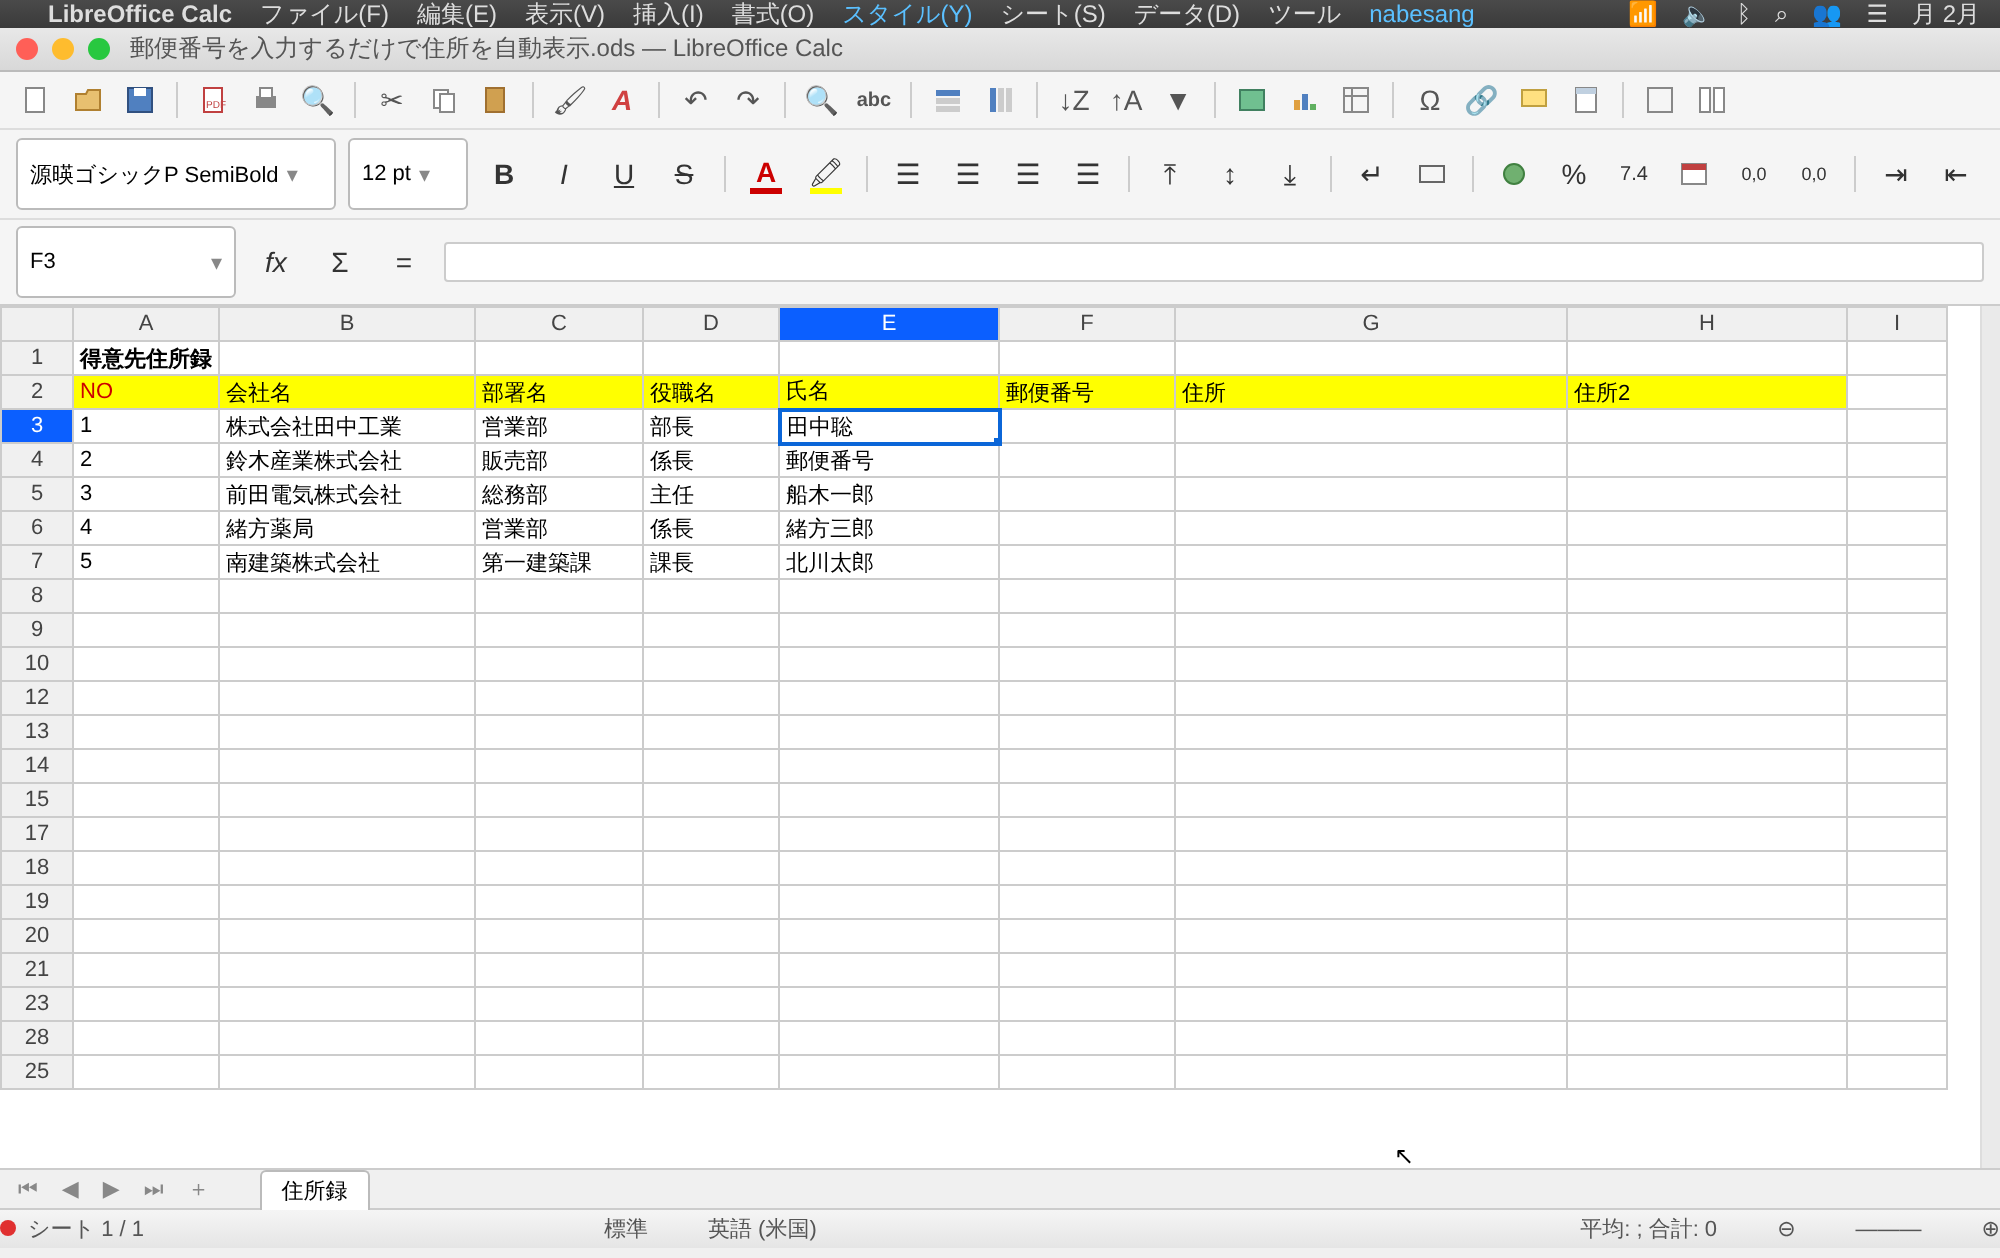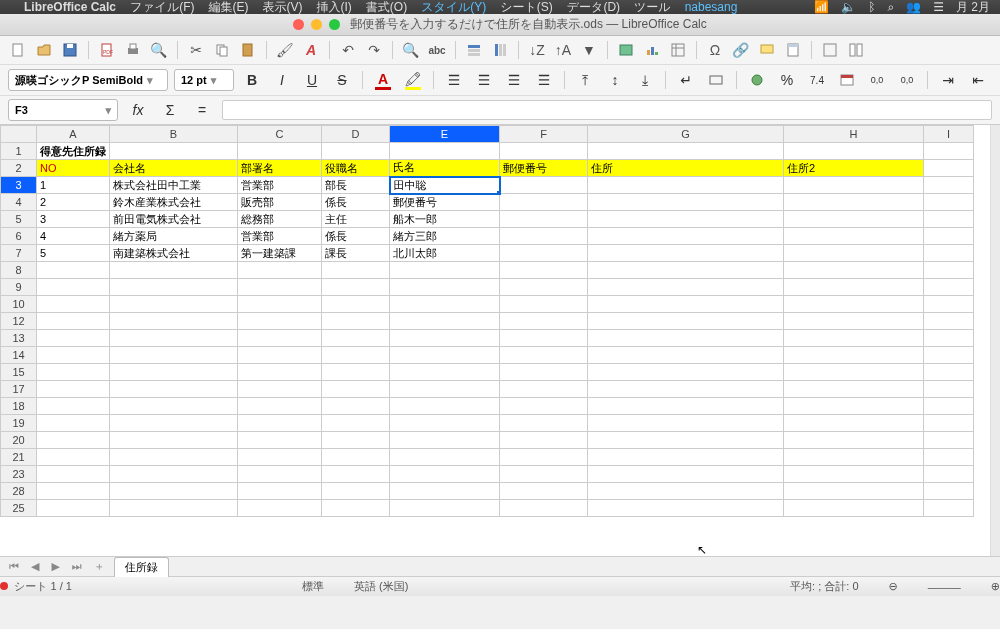--- a/index.html
+++ b/index.html
@@ -1,28 +1,28 @@
 <!DOCTYPE html>
 <html><head>
   <meta charset="utf-8">
   <style>
     * { box-sizing: border-box; margin: 0; padding: 0; }
     body { font-family: 'Helvetica Neue', sans-serif; font-size: 11px; overflow: hidden; background: #f0f0f0; }
     .macos-menu { height: 14px; background: linear-gradient(#4a4a4a, #3a3a3a); color: #ddd; display: flex; align-items: center; padding: 0 10px; gap: 14px; font-size: 12px; }
     .macos-menu .right { margin-left: auto; display: flex; gap: 12px; align-items: center; }
-    .window-title { height: 22px; background: linear-gradient(#e8e8e8, #d8d8d8); display: flex; align-items: center; padding: 0 8px; border-bottom: 1px solid #bbb; justify-content: center; }
+    .window-title { height: 22px; background: linear-gradient(#e8e8e8, #d8d8d8); display: flex; align-items: center; padding: 0 8px; border-bottom: 1px solid #bbb; }
     .traffic { display: flex; gap: 7px; margin-right: 10px; }
     .traffic span { width: 11px; height: 11px; border-radius: 50%; display: block; }
     .tl-red { background: #ff5f57; } .tl-yellow { background: #febc2e; } .tl-green { background: #28c840; }
     .title-text { color: #555; font-size: 12px; }
     .toolbar { background: #f5f5f5; border-bottom: 1px solid #ddd; padding: 4px 8px; display: flex; gap: 6px; align-items: center; flex-wrap: wrap; }
     .tb-ico { width: 20px; height: 20px; display: flex; align-items: center; justify-content: center; border-radius: 2px; cursor: pointer; font-size: 14px; color: #555; }
     .tb-sep { width: 1px; height: 18px; background: #ccc; margin: 0 2px; }
     .fmt-bar { background: #f5f5f5; border-bottom: 1px solid #ddd; padding: 4px 8px; display: flex; gap: 6px; align-items: center; }
-    .combo { height: 22px; border: 1px solid #bbb; background: #fff; border-radius: 3px; display: flex; align-items: center; padding: 0 6px; font-size: 11px; gap: 4px; font-weight: bold; }
+    .combo { height: 36px; border: 1px solid #bbb; background: #fff; border-radius: 3px; display: flex; align-items: center; padding: 0 6px; font-size: 11px; gap: 4px; }
     .combo .drop { color: #888; }
     .fmt-btn { width: 24px; height: 22px; display: flex; align-items: center; justify-content: center; cursor: pointer; border-radius: 2px; font-size: 14px; color: #333; }
     .bold { font-weight: bold; } .italic { font-style: italic; } .underline { text-decoration: underline; }
     .formula-bar { background: #f5f5f5; border-bottom: 1px solid #ccc; padding: 3px 8px; display: flex; gap: 8px; align-items: center; justify-content: flex-end; }
     .nameBox { width: 110px; }
     .fx-input { flex: 1; height: 20px; border: 1px solid #ccc; background: #fff; border-radius: 2px; padding: 0 4px; }
     .sheet-area { position: relative; height: 431px; background: #fff; overflow: auto; }
     table.sheet { border-collapse: collapse; table-layout: fixed; }
     .sheet th, .sheet td { border: 1px solid #ccc; height: 17px; padding: 0 3px; font-size: 11px; text-align: left; vertical-align: middle; white-space: nowrap; overflow: hidden; }
     .sheet th { background: #f0f0f0; font-weight: normal; color: #444; text-align: center; }
@@ -31,21 +31,21 @@
     .colHead.sel { background: #0b5fff; color: #fff; }
     .rowHead.sel { background: #0b5fff; color: #fff; }
     td.sel { border: 2px solid #0b66d8 !important; position: relative; }
     td.sel::after { content:''; position:absolute; right:-3px; bottom:-3px; width:5px; height:5px; background:#0b66d8; }
     td.yellow { background: #ffff00; }
     td.yellow.red { color: #cc0000; }
     .titleCell { font-size: 15px; font-weight: bold; }
     .numRight { text-align: right; }
     .tabs-bar { height: 20px; background: #f0f0f0; border-top: 1px solid #ccc; display: flex; align-items: center; padding: 0 6px; gap: 6px; font-size: 11px; }
     .nav-btn { cursor: pointer; color: #888; padding: 0 3px; }
-    .sheet-tab { background: #fff; border: 1px solid #bbb; border-bottom: none; padding: 2px 10px; font-size: 11px; border-radius: 3px 3px 0 0; }
+    .sheet-tab { background: #fff; border: 1px solid #bbb; border-bottom: none; padding: 2px 10px; font-size: 11px; border-radius: 3px 3px 0 0; margin-left: 16px; }
     .status-bar { height: 20px; background: linear-gradient(#f5f5f5, #e5e5e5); border-top: 1px solid #ccc; display: flex; align-items: center; padding: 0 0; gap: 30px; font-size: 11px; color: #555; }
     .st-item { white-space: nowrap; }
     .st-spacer { flex: 1; }
     .redDot { width: 8px; height: 8px; background: #e03030; border-radius: 50%; display: inline-block; margin-right: 6px; }
     .abar { width: 16px; height: 3px; display: block; }
     svg.ibox { width:16px; height:16px; }
     .cursor { position: absolute; left: 697px; top: 418px; font-size: 12px; color: #000; pointer-events: none; }
     .right-strip { position: absolute; right: 0; top: 0; width: 10px; height: 100%; background: #eaeaea; border-left: 1px solid #ddd; }
   </style>
 </head>

